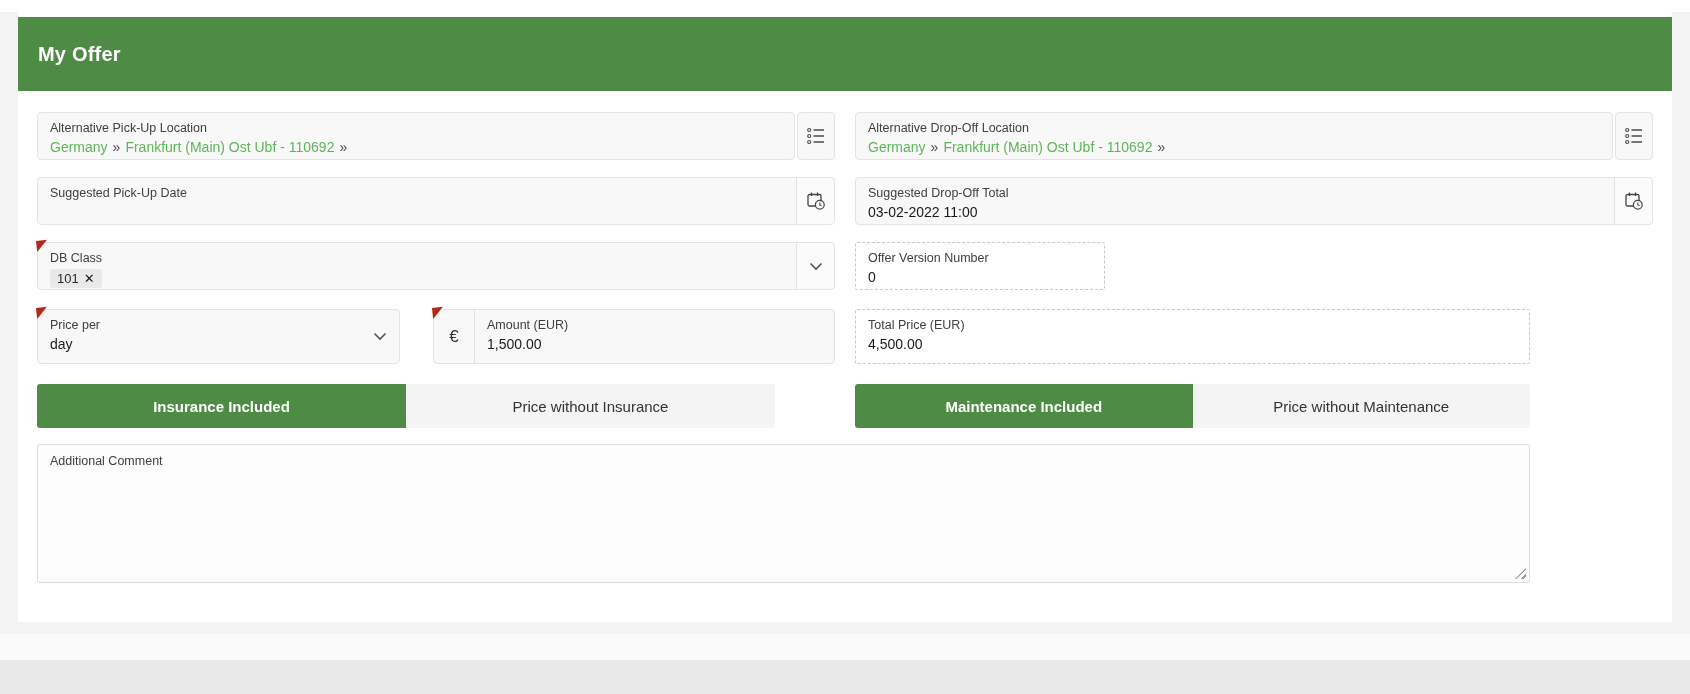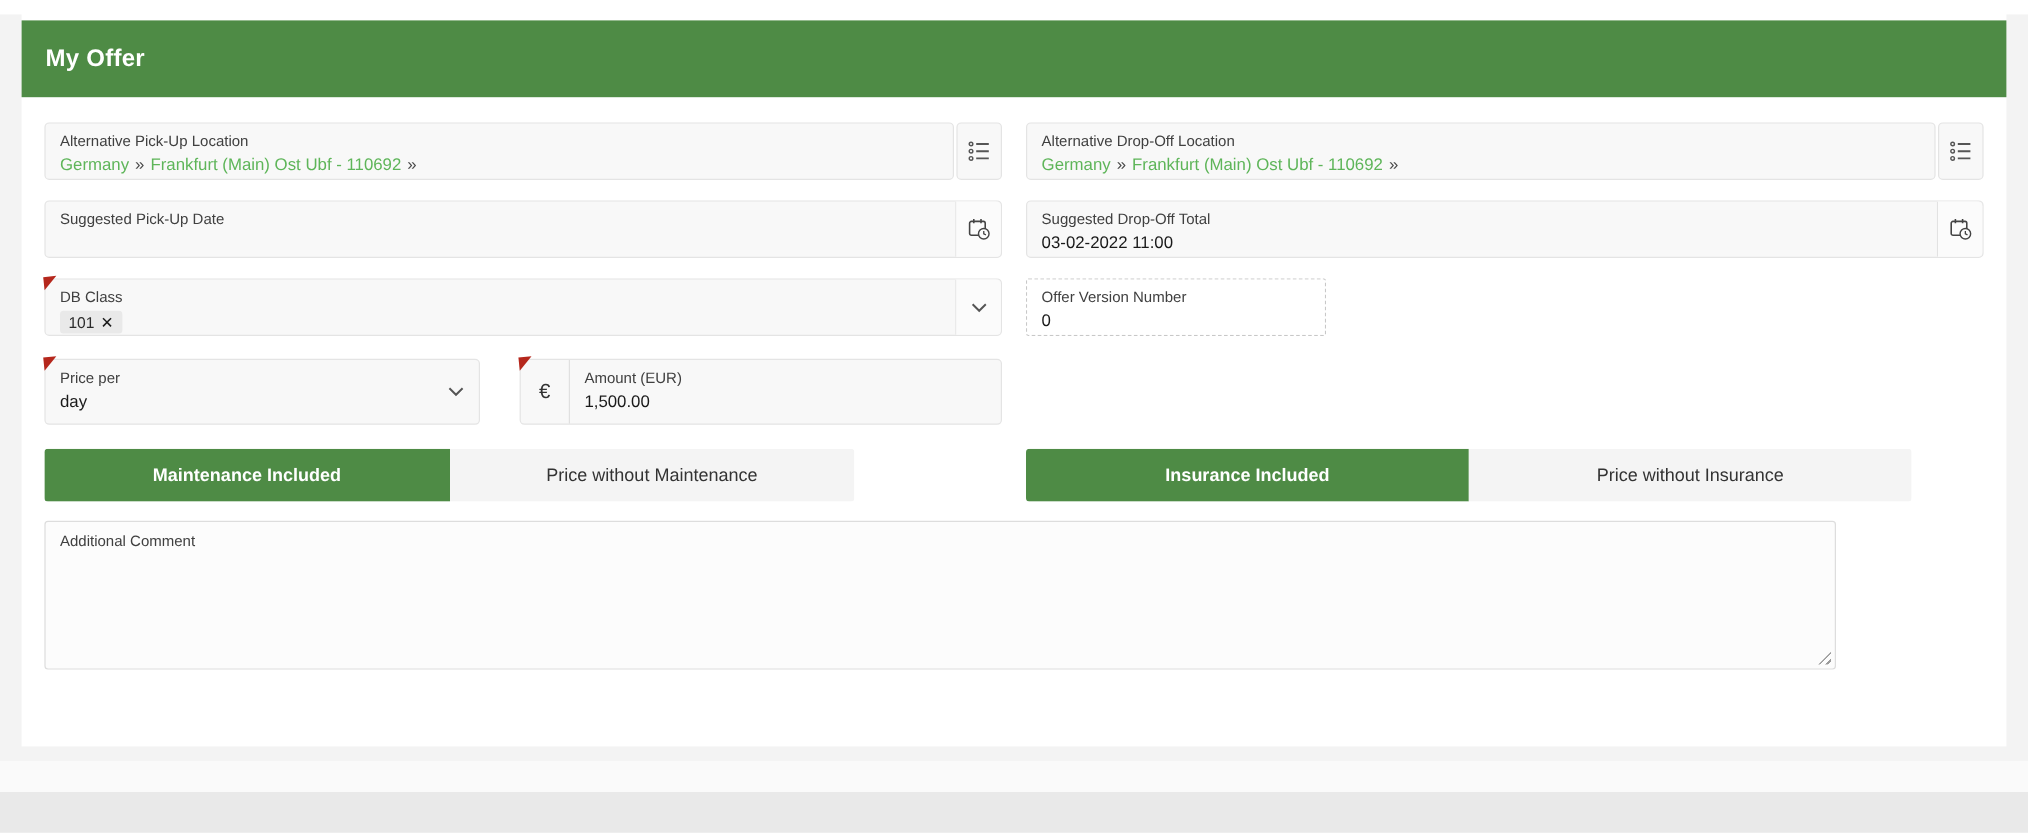--- a/index.html
+++ b/index.html
@@ -5,21 +5,21 @@
   * { box-sizing: border-box; margin: 0; padding: 0; }
   html, body { width: 1690px; height: 694px; }
   body { font-family: "Liberation Sans", sans-serif; background: #f3f3f3; overflow: hidden; }
 
   .page { position: relative; width: 1690px; height: 694px; }
   .top-strip { position: absolute; top: 0; left: 0; width: 100%; height: 12px; background: #ffffff; }
   .scroll-strip { position: absolute; top: 634px; left: 0; width: 100%; height: 26px; background: #fafafa; }
   .bottom-band { position: absolute; top: 660px; left: 0; width: 100%; height: 34px; background: #e9e9e9; }
 
   .card { position: absolute; left: 18px; top: 10px; width: 1654px; height: 612px; background: #ffffff; }
-  .card-header { margin-top: 7px; height: 64px; background: #4e8b45; color: #fff;
+  .card-header { margin-top: 7px; height: 74px; background: #4e8b45; color: #fff;
                  display: flex; align-items: center; padding: 0 20px;
                  font-size: 20px; font-weight: bold; letter-spacing: 0.2px; }
 
   .row { display: flex; gap: 20px; padding: 0 19px; }
   .r1 { margin-top: 21px; }
   .r2, .r3 { margin-top: 17px; }
   .r4 { margin-top: 19px; }
   .r5 { margin-top: 20px; }
   .col { width: 798px; display: flex; align-items: stretch; }
   .h58 { height: 48px; }
@@ -69,21 +69,21 @@
   .amount-main .value { font-size: 14px; color: #1a1a1a; }
 
   .toggle-pair { display: flex; height: 44px; border-radius: 3px; overflow: hidden; }
   .pair-left { width: 738px; flex: none; }
   .pair-right { width: 675px; flex: none; }
   .toggle-on { flex: 1; border: none; background: #4e8b45; color: #fff; font-weight: bold;
                font-size: 15px; font-family: inherit; cursor: pointer; }
   .toggle-off { flex: 1; border: none; background: #f4f4f4; color: #333;
                 font-size: 15px; font-family: inherit; cursor: pointer; }
 
-  .comment-box { position: relative; margin: 16px 19px 0; width: 1493px; height: 124px;
+  .comment-box { position: relative; margin: 16px 19px 0; width: 1493px; height: 139px;
                  background: #fcfcfc; border: 1px solid #dddddd; border-radius: 3px;
                  padding: 9px 12px; }
   .comment-box .label { font-size: 12.5px; color: #404040; }
   .resize-handle { position: absolute; right: 3px; bottom: 3px; width: 11px; height: 11px;
                    background: repeating-linear-gradient(135deg, transparent 0 3px, #9a9a9a 3px 4.5px);
                    clip-path: polygon(100% 0, 100% 100%, 0 100%); cursor: nwse-resize; }
 
   svg { display: block; }
 </style>
 </head>
@@ -217,35 +217,41 @@
           </div>
         </div>
         <div class="amount-wrap req">
           <div class="currency">€</div>
           <div class="amount-main">
             <div class="label">Amount (EUR)</div>
             <div class="value">1,500.00</div>
           </div>
         </div>
       </div>
+      <div class="col h55">
+        <div class="dashed w675">
+          <div class="label">Total Price (EUR)</div>
+          <div class="value">4,500.00</div>
+        </div>
+      </div>
     </div>
 
     <div class="row r5">
+      <div class="col" style="width:798px;">
+        <div class="toggle-pair pair-left">
+          <button class="toggle-on">Insurance Included</button>
+          <button class="toggle-off">Price without Insurance</button>
+        </div>
+      </div>
       <div class="col" style="width:798px;">
         <div class="toggle-pair pair-right">
           <button class="toggle-on">Maintenance Included</button>
           <button class="toggle-off">Price without Maintenance</button>
         </div>
       </div>
-      <div class="col" style="width:798px;">
-        <div class="toggle-pair pair-left">
-          <button class="toggle-on">Insurance Included</button>
-          <button class="toggle-off">Price without Insurance</button>
-        </div>
-      </div>
     </div>
 
     <div class="comment-box">
       <div class="label">Additional Comment</div>
       <div class="resize-handle"></div>
     </div>
   </div>
 
   <div class="scroll-strip"></div>
   <div class="bottom-band"></div>

